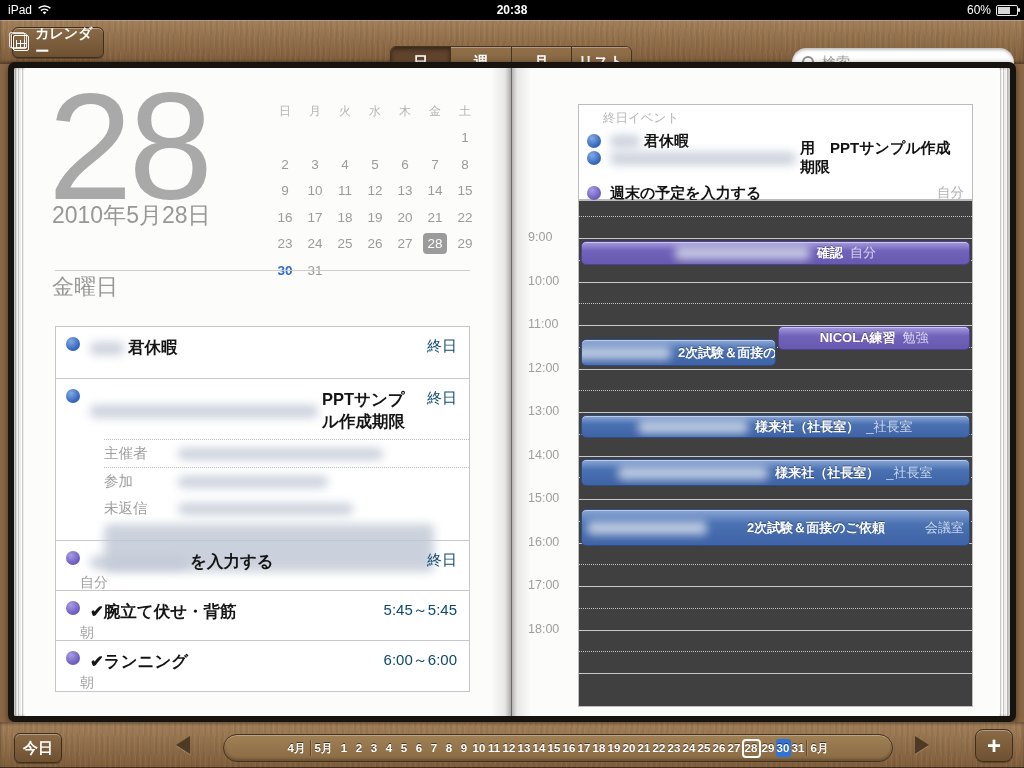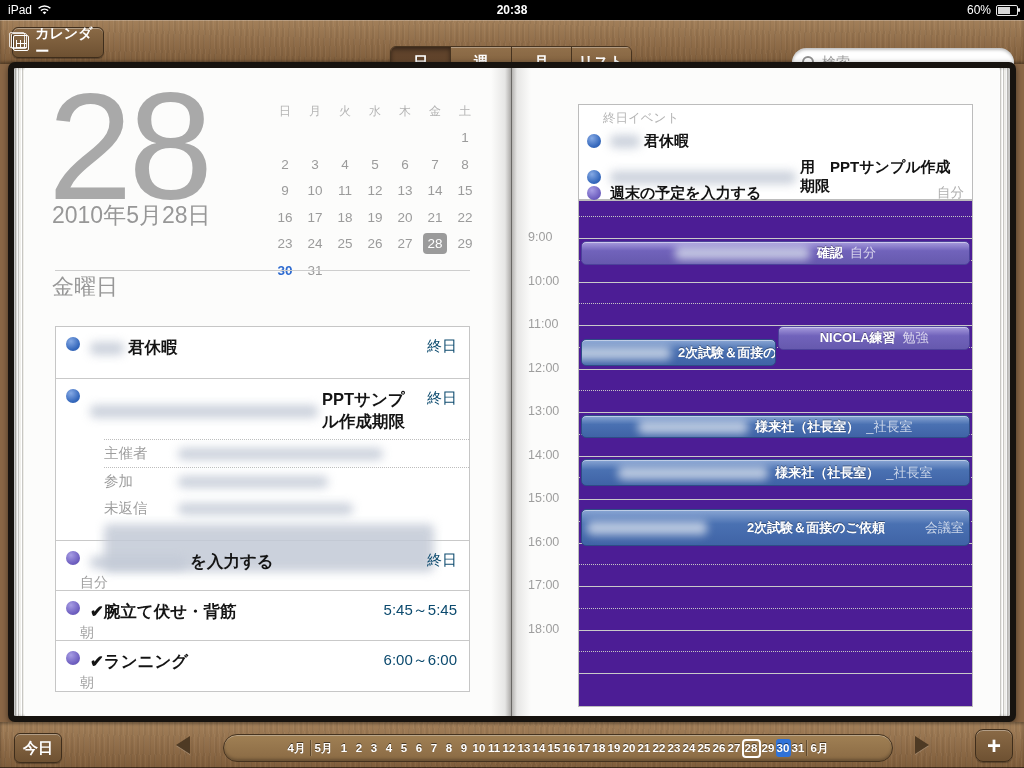--- a/index.html
+++ b/index.html
@@ -106,21 +106,21 @@
   .d-row { display:flex; align-items:center; gap:16px; padding:4px 0; }
   .d-row .lab { width:58px; flex:none; }
 
   
   .allday { position:absolute; left:564px; top:36px; width:395px; height:96px; border:1px solid #bcbcbc; background:#fff; }
   .ad-hdr { position:absolute; left:24px; top:5px; font-size:12.5px; color:#b5b5b5; }
   .ad-row { position:absolute; left:8px; right:8px; height:24px; display:flex; align-items:center; gap:9px; }
   .ad-title { font-size:15px; font-weight:bold; color:#121212; display:flex; align-items:center; gap:4px; flex:1; }
   .ad-right { font-size:13.5px; color:#b0b0b0; }
 
-  .gridbox { position:absolute; left:564px; top:132px; width:395px; height:507px; border:1px solid #bcbcbc; background:#4c1d95; }
+  .gridbox { position:absolute; left:564px; top:132px; width:395px; height:507px; border:1px solid #bcbcbc; background:#404040; }
   .hline { position:absolute; left:0; right:0; height:0; border-top:1px solid #c9c9c9; }
   .hline.half { border-top:1px dotted #c6c6c6; }
   .tlabel { position:absolute; width:42px; text-align:left; font-size:12.5px; color:#9e9e9e; }
 
   .bar { position:absolute; border-radius:5px; display:flex; align-items:center; justify-content:center;
     gap:7px; padding:0 8px; overflow:hidden; }
   .bar.blue { background:linear-gradient(#8aa6d4 0%, #4a71b2 40%, #3f63a6 100%); border:1px solid #2e4c86;
     box-shadow: inset 0 1px 0 rgba(255,255,255,.45); }
   .bar.purple { background:linear-gradient(#a79cdd 0%, #7163bb 40%, #6659ae 100%); border:1px solid #4c429a;
     box-shadow: inset 0 1px 0 rgba(255,255,255,.45); }
@@ -342,21 +342,21 @@
 
       <div class="allday" id="allday">
         <div class="ad-hdr">終日イベント</div>
       <div class="ad-row" style="top: 24px;">
             <span class="dot blue"></span>
             <div class="ad-title">
               <span class="blurb" style="width: 30px; height: 13px;"></span>
               <span>君休暇</span>
             </div>
           </div>
-          <div class="ad-row" style="top: 60px;">
+          <div class="ad-row" style="top: 41px;">
             <span class="dot blue"></span>
             <div class="ad-title">
               <span class="blurb" style="width: 186px; height: 13px;"></span>
               <span>用　PPTサンプル作成期限</span>
             </div>
           </div>
           <div class="ad-row" style="top: 76px;">
             <span class="dot purple"></span>
             <div class="ad-title">
               <span>週末の予定を入力する</span>

